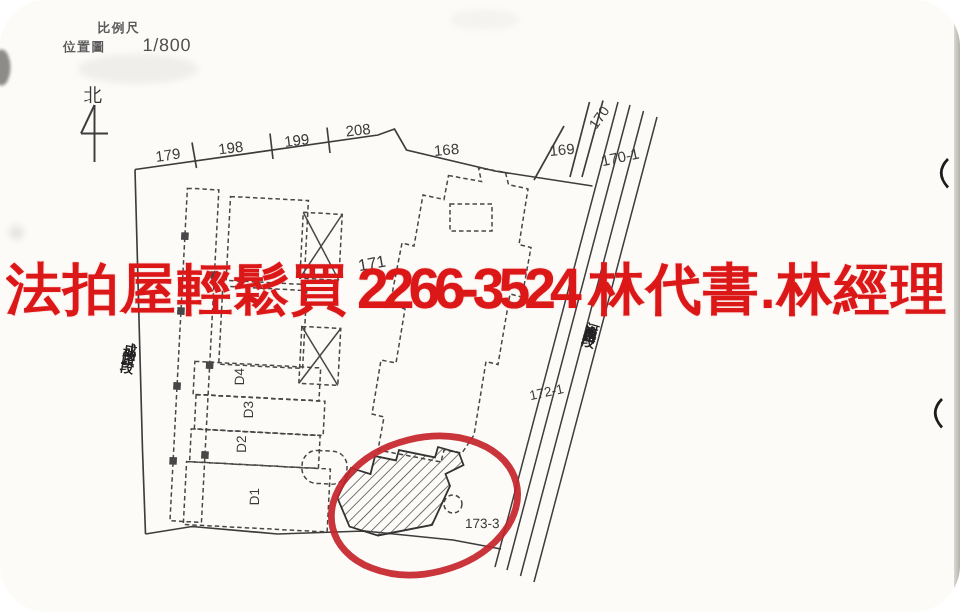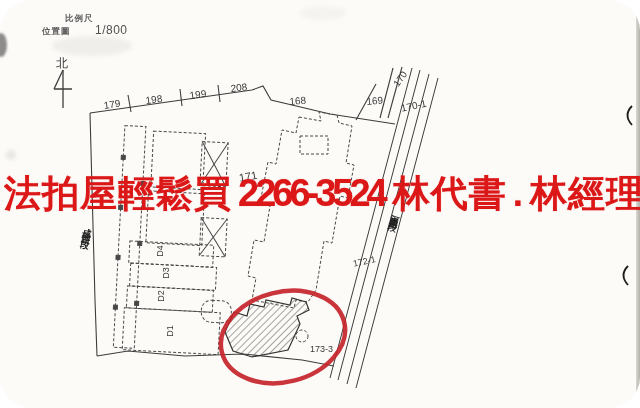--- a/index.html
+++ b/index.html
@@ -34,21 +34,21 @@
   }
   .caption{font-size:11px;font-weight:600;color:#2e2e2e;letter-spacing:3px;}
 
   
   .ad{
     left:4px;top:170px;width:636px;height:48px;
     line-height:46px;white-space:nowrap;overflow:hidden;
     color:#dc1717;font-weight:700;
     text-shadow:0 0 1px rgba(220,23,23,.4);
   }
-  .ad .cjk{font-size:37px;letter-spacing:1px;font-family:Liberation Mono, monospace;}
+  .ad .cjk{font-size:37px;letter-spacing:1px;}
   .ad .phone{font-size:38px;letter-spacing:-4px;margin:0 9px 0 6px;}
 
   .edge-shadow{left:636px;top:0;width:4px;height:408px;background:linear-gradient(90deg,rgba(120,115,105,.25),rgba(120,115,105,.55));}
 </style>
 </head>
 <body>
 
 <div class="page">
 
   <div class="smudge s1"></div>

